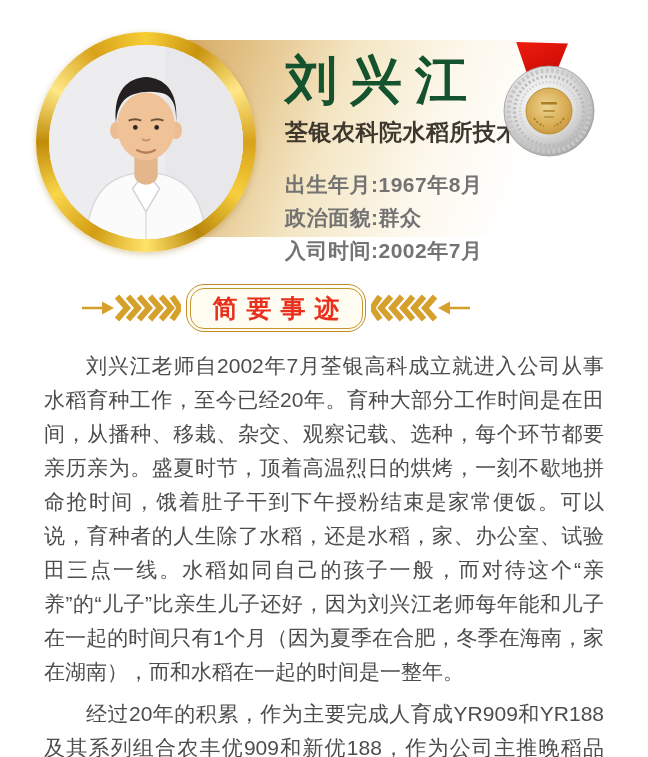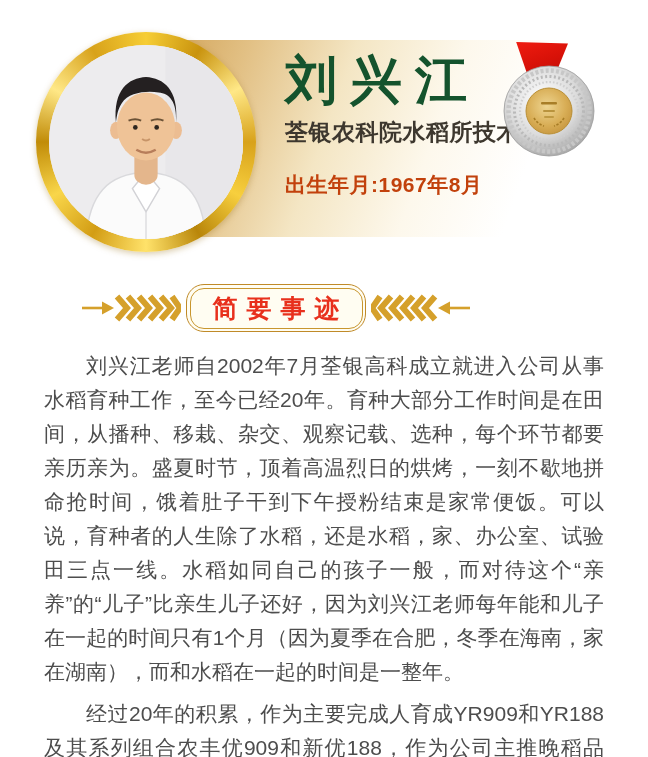--- a/index.html
+++ b/index.html
@@ -34,21 +34,21 @@
     font-family:"DejaVu Serif","Liberation Serif",serif;
     font-size:52px; font-weight:bold; color:#14532d;
     letter-spacing:13px; line-height:1.15; white-space:nowrap;
   }
   .person-title {
     margin-top:7px; font-size:23px; font-weight:bold; color:#3d372e;
     letter-spacing:.5px; white-space:nowrap;
   }
   .person-info { margin-top:20px; }
   .info-line {
-    font-size:21px; line-height:33px; font-weight:bold; color:#c2410c;
+    font-size:21px; line-height:33px; font-weight:bold; color:#737373;
     letter-spacing:.5px; white-space:nowrap;
   }
 
   
   .medal-wrap { position:absolute; left:500px; top:40px; width:100px; height:120px; z-index:5; }
   .ribbon {
     position:absolute; left:14px; top:2px; width:54px; height:36px;
     background:linear-gradient(160deg,#f01c0f 0%,#d71108 55%,#b80d06 100%);
     clip-path:polygon(4% 0,100% 4%,74% 100%,26% 96%);
   }
@@ -112,20 +112,22 @@
         <path d="M90,108 q10,6 20,0" stroke="#b77d5a" stroke-width="2.5" fill="none"></path>
       </svg>
     </div>
   </div>
 
   <div class="hero-text">
     <div class="person-name">刘兴江</div>
     <div class="person-title">荃银农科院水稻所技术专家</div>
     <div class="person-info">
       <div class="info-line">出生年月:1967年8月</div>
+      <div class="info-line">政治面貌:群众</div>
+      <div class="info-line">入司时间:2002年7月</div>
     </div>
   </div>
 
   <div class="medal-wrap">
     <div class="ribbon"></div>
     <svg class="medal-svg" width="94" height="94" viewBox="0 0 94 94">
       <defs>
         <radialGradient id="silverG" cx="42%" cy="38%" r="70%">
           <stop offset="0%" stop-color="#ffffff"></stop>
           <stop offset="55%" stop-color="#dcdcdc"></stop>

